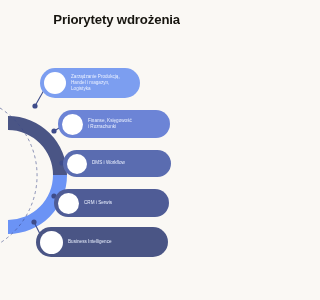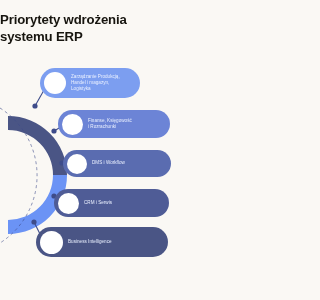--- a/index.html
+++ b/index.html
@@ -15,21 +15,21 @@
     overflow: hidden;
     font-family: "Liberation Sans", sans-serif;
   }
 
   
   .title-block {
     position: absolute;
     top: 11px;
     left: 0;
     width: 180px;
-    text-align: left;
+    text-align: right;
     z-index: 6;
   }
   .title-line {
     display: block;
     font-size: 13.2px;
     font-weight: bold;
     color: #17150F;
     letter-spacing: -0.15px;
     line-height: 17px;
   }
@@ -84,21 +84,20 @@
   #pill-4 { left: 36px;  top: 227px; width: 132px; height: 30px; }
   #pill-4 .pill-bullet { width: 23px; height: 23px; margin-left: 4px; }
 </style>
 </head>
 <body>
 
 <div id="infographic">
 
   <div class="title-block">
     <span class="title-line">Priorytety wdrożenia</span>
-    <span class="title-line">systemu ERP</span>
   </div>
 
   <svg class="vector-layer" viewBox="0 0 180 300">
     <g>
       <path id="donut-upper" d="M 8 130 A 45 45 0 0 1 53 175 L 67 175 A 59 59 0 0 0 8 116 Z" fill="#4A5585"></path>
       <path id="donut-lower" d="M 53 175 A 45 45 0 0 1 8 220 L 8 234 A 59 59 0 0 0 67 175 Z" fill="#6B93F5"></path>
     </g>
     <path id="dashed-arc" d="M 0 108 A 80 80 0 0 1 0 243" fill="none" stroke="#3E4C8A" stroke-width="0.8" stroke-dasharray="3 3" opacity="0.75"></path>
     <g id="connector-group">
         <line x1="35" y1="106" x2="48" y2="83" stroke="#3E4C8A" stroke-width="1.1"></line>

